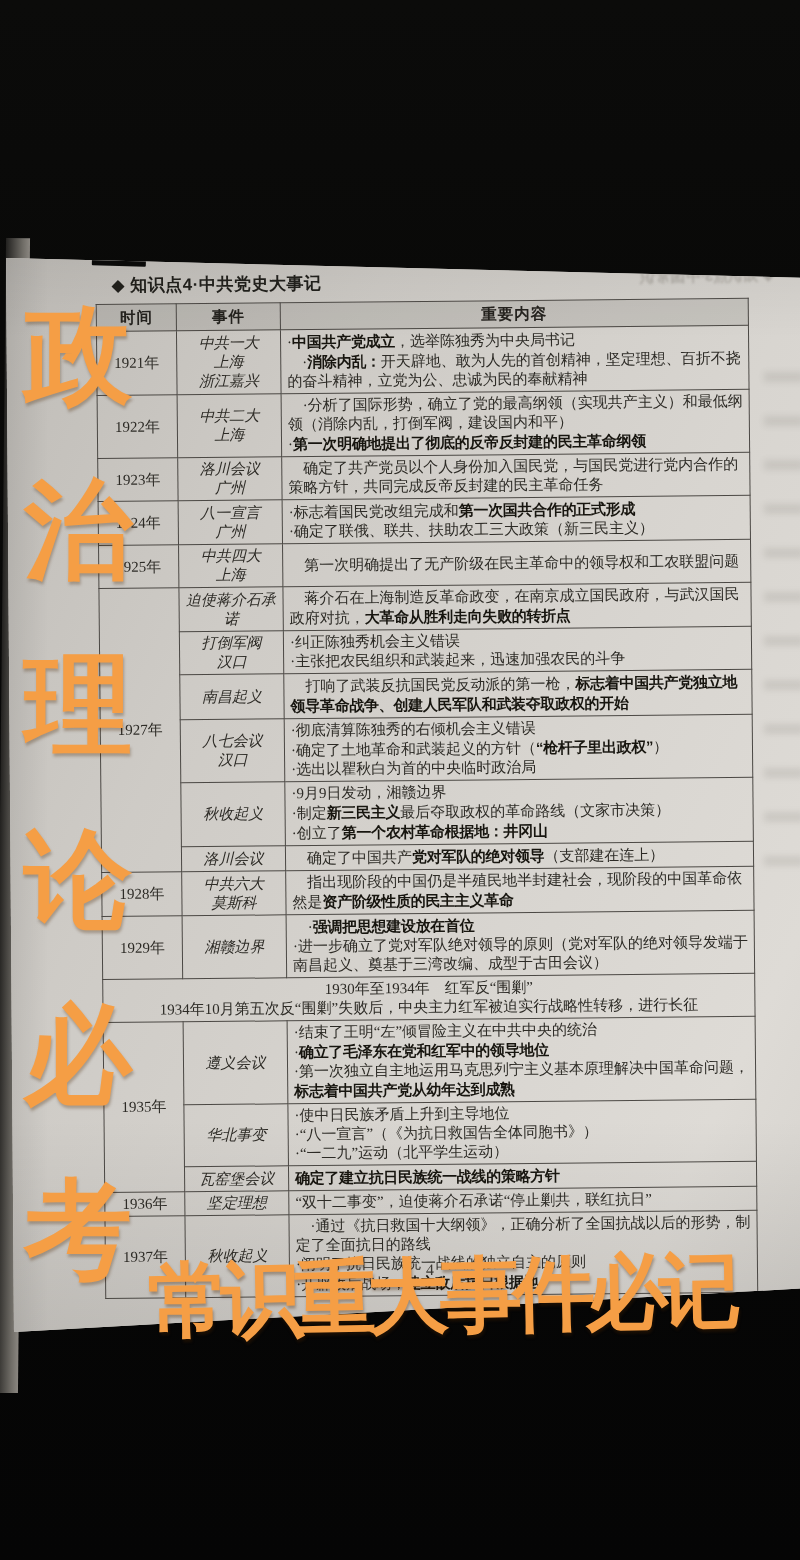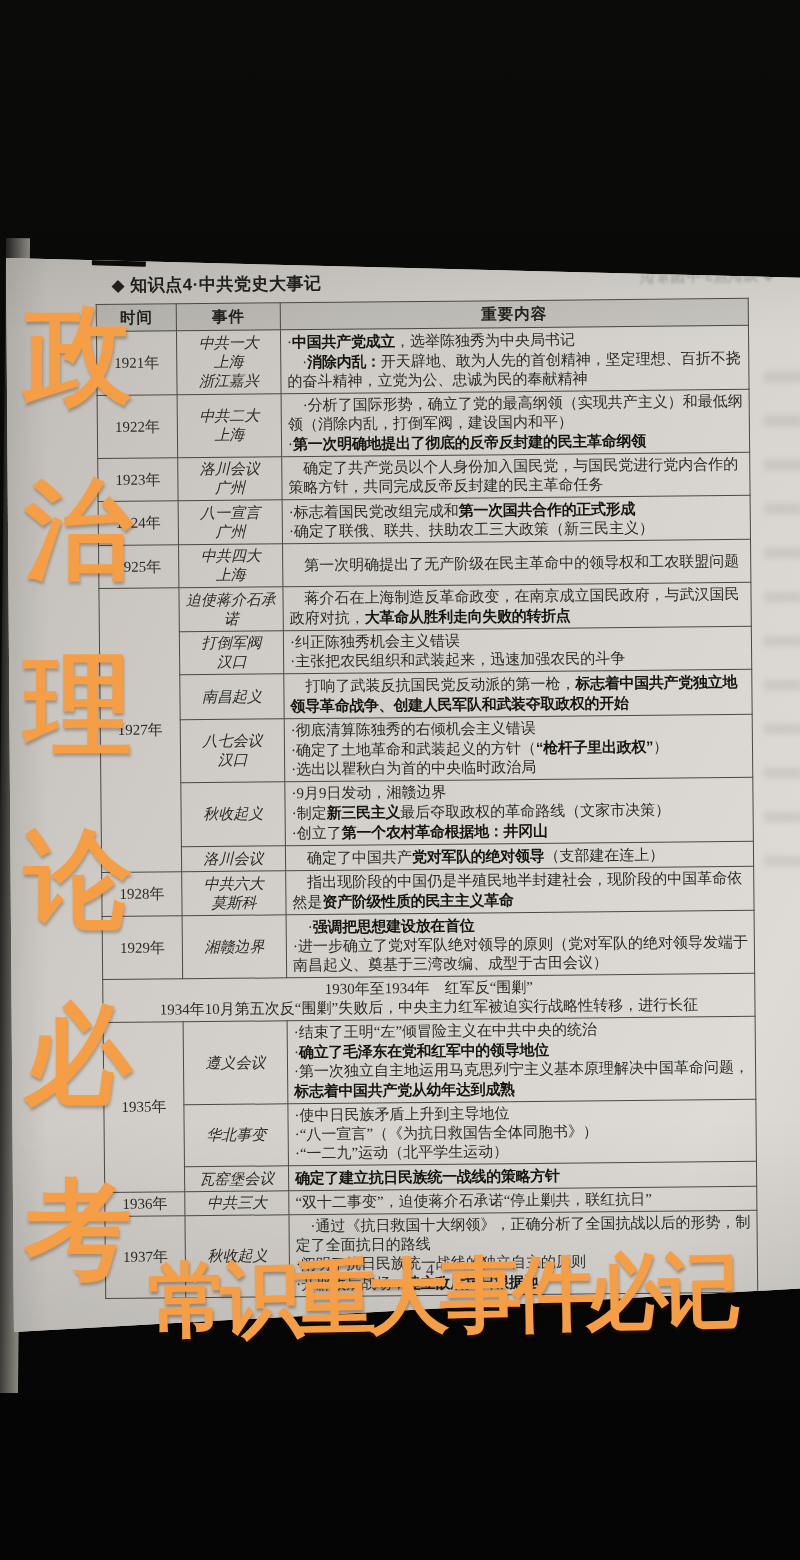--- a/index.html
+++ b/index.html
@@ -251,21 +251,21 @@
               <td class="event-cell">
                 <div>瓦窑堡会议</div>
               </td>
               <td class="content-cell">
                 <div class="cline"><span class="b">确定了建立抗日民族统一战线的策略方针</span></div>
               </td>
             </tr>
             <tr>
               <td rowspan="1" class="time-cell">1936年</td>
               <td class="event-cell">
-                <div>中共三大</div>
+                <div>坚定理想</div>
               </td>
               <td class="content-cell">
                 <div class="cline"><span>“双十二事变”，迫使蒋介石承诺“停止剿共，联红抗日”</span></div>
               </td>
             </tr>
             <tr>
               <td rowspan="1" class="time-cell">1937年</td>
               <td class="event-cell">
                 <div>秋收起义</div>
               </td>

